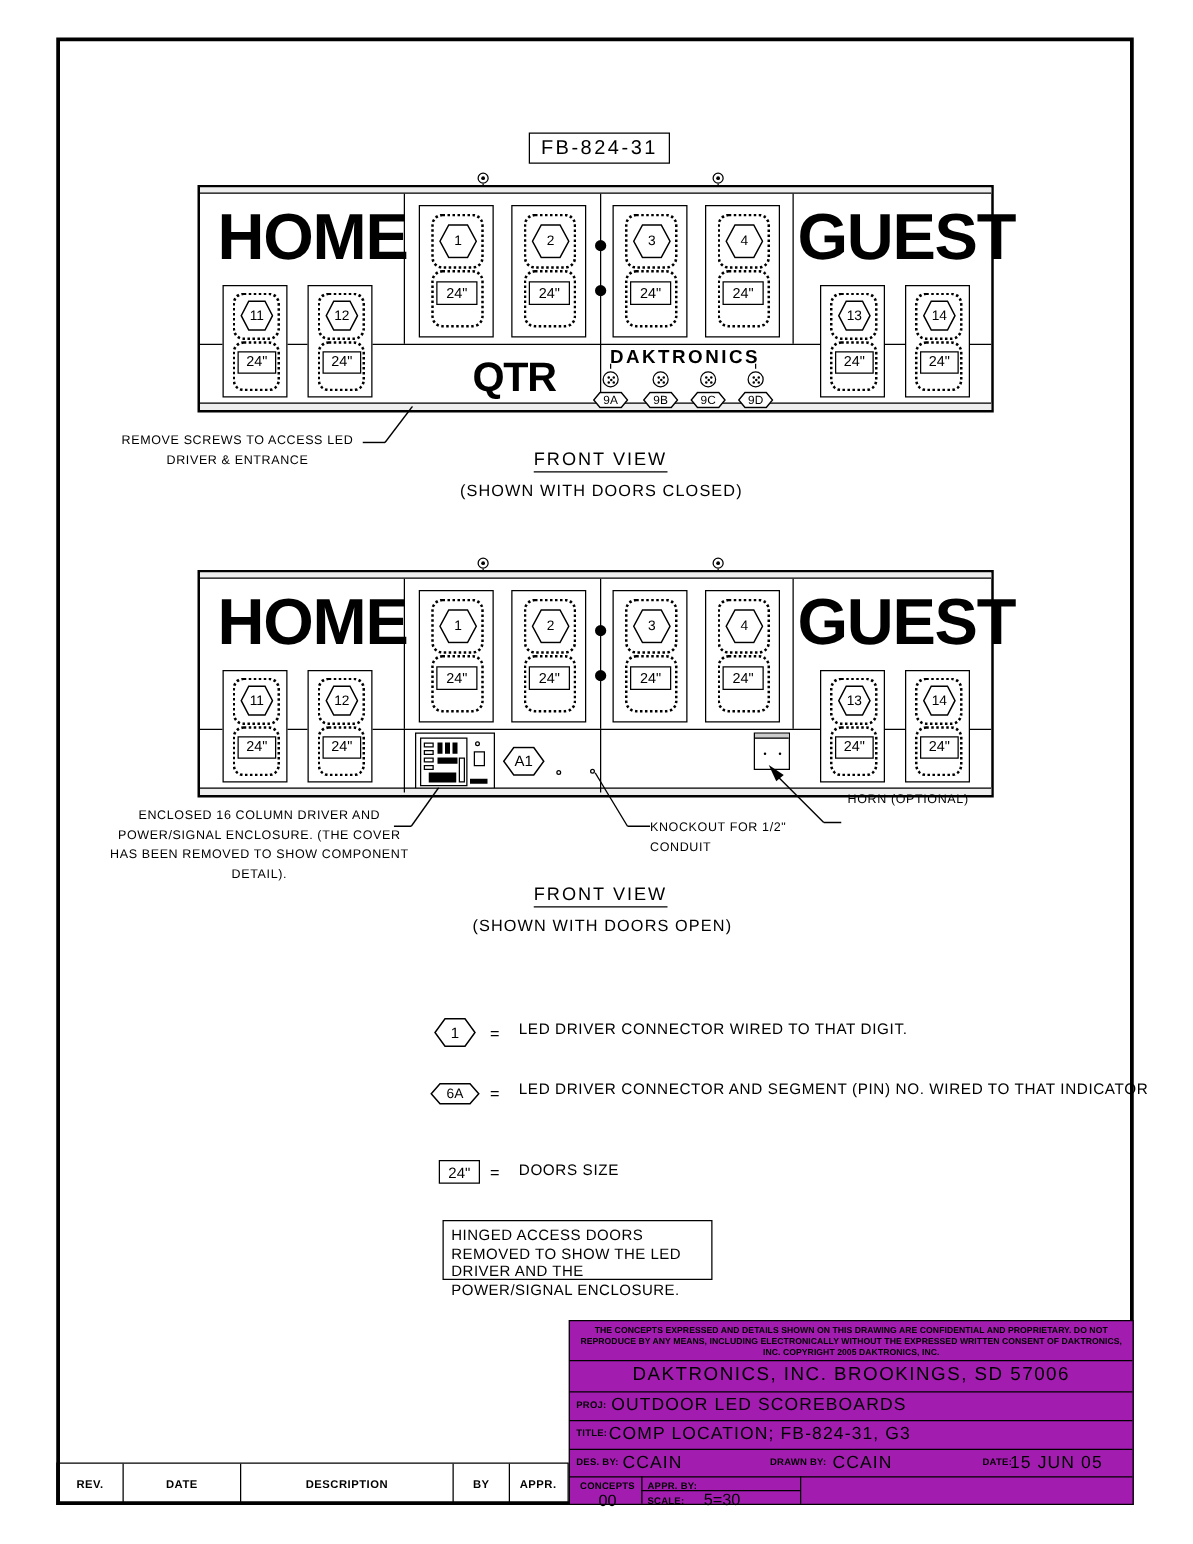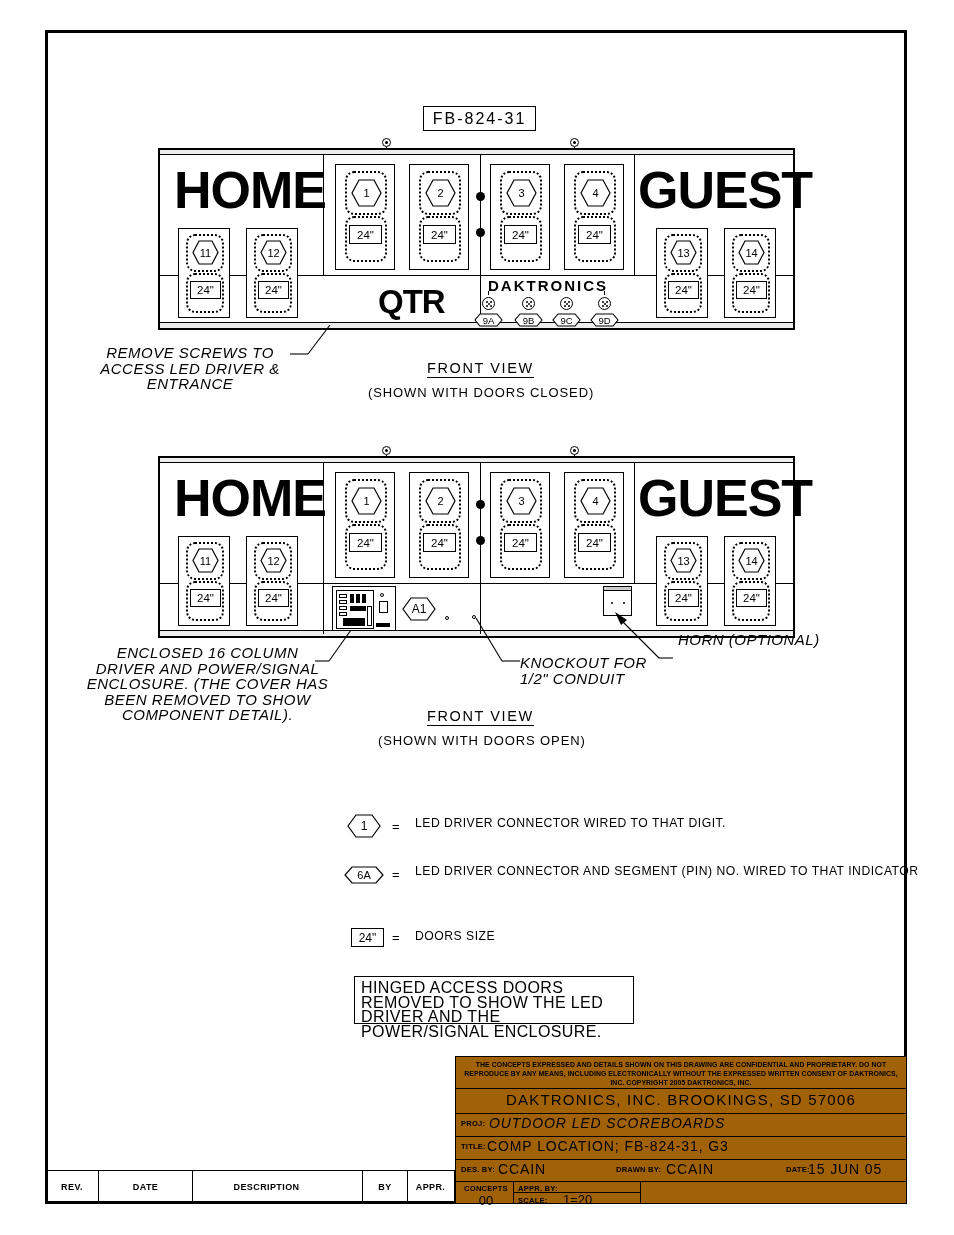--- a/index.html
+++ b/index.html
@@ -61,33 +61,33 @@
   .conn{position:absolute;width:13px;height:13px;border-radius:50%;
         border:1.6px solid #000;box-sizing:border-box;background:#fff;}
   .conn i{position:absolute;width:2.4px;height:2.4px;border-radius:50%;background:#000;}
   .conntick{position:absolute;width:1.2px;height:4px;background:#000;}
 
   
   .vcap{position:absolute;font-size:14.5px;letter-spacing:1.6px;
         border-bottom:1.3px solid #000;padding-bottom:1px;}
   .vsub{position:absolute;font-size:13px;letter-spacing:.9px;}
 
-  .note{position:absolute;font-size:15px;line-height:15.5px;letter-spacing:.5px;font-style:italic;}
+  .note{position:absolute;font-size:10px;line-height:15.5px;letter-spacing:.5px;}
 
   
   .legtxt{position:absolute;font-size:12.2px;line-height:15.5px;letter-spacing:.5px;}
   .eq{position:absolute;font-size:13px;}
 
-  #notebox{position:absolute;left:354px;top:976px;width:280px;height:48px;
+  #notebox{position:absolute;left:354px;top:976px;width:216px;height:48px;
            border:1.3px solid #000;box-sizing:border-box;padding:4px 6px;
-           font-size:16px;line-height:14.6px;letter-spacing:.4px;}
+           font-size:12px;line-height:14.6px;letter-spacing:.4px;}
 
   
   #tblock{position:absolute;left:455px;top:1056px;width:452px;height:148px;
-          border:1.6px solid #000;box-sizing:border-box;background:#a16207;}
+          border:1.6px solid #000;box-sizing:border-box;background:#a21caf;}
   .tbline{position:absolute;left:0;right:0;height:1.4px;background:#000;}
   .tbvline{position:absolute;width:1.4px;background:#000;}
   .lbl{font-size:7.6px;font-weight:bold;letter-spacing:.2px;}
   .val{font-size:14px;letter-spacing:.9px;}
   #copy{position:absolute;left:3px;right:3px;top:3px;font-size:6.9px;font-weight:bold;
         line-height:9px;text-align:center;letter-spacing:.05px;}
   #company{position:absolute;left:0;right:0;top:34px;text-align:center;
            font-size:15px;letter-spacing:1.2px;}
   #dwgno{position:absolute;font-size:24px;letter-spacing:.5px;}
 
@@ -511,21 +511,21 @@
 
 <div id="tblock">
   <div id="copy">THE CONCEPTS  EXPRESSED  AND   DETAILS SHOWN ON THIS DRAWING ARE CONFIDENTIAL AND
 PROPRIETARY.   DO NOT REPRODUCE BY ANY MEANS, INCLUDING ELECTRONICALLY WITHOUT THE
 EXPRESSED WRITTEN CONSENT OF DAKTRONICS, INC.          COPYRIGHT 2005 DAKTRONICS, INC.</div>
   <div class="tbline" style="top:31px;"></div>
   <div id="company">DAKTRONICS, INC.   BROOKINGS, SD 57006</div>
   <div class="tbline" style="top:56px;"></div>
 
   <div style="position:absolute;left:5px;top:62px;" class="lbl">PROJ:</div>
-  <div style="position:absolute;left:33px;top:58px;font-style:italic;" class="val">OUTDOOR LED SCOREBOARDS</div>
+  <div style="position:absolute;left:33px;top:58px;" class="val">OUTDOOR LED SCOREBOARDS</div>
   <div class="tbline" style="top:79px;"></div>
 
   <div style="position:absolute;left:5px;top:85px;" class="lbl">TITLE:</div>
   <div style="position:absolute;left:31px;top:81px;" class="val">COMP LOCATION; FB-824-31, G3</div>
   <div class="tbline" style="top:102px;"></div>
 
   <div style="position:absolute;left:5px;top:108px;" class="lbl">DES. BY:</div>
   <div style="position:absolute;left:42px;top:104px;" class="val">CCAIN</div>
   <div style="position:absolute;left:160px;top:108px;" class="lbl">DRAWN BY:</div>
   <div style="position:absolute;left:210px;top:104px;" class="val">CCAIN</div>
@@ -534,28 +534,28 @@
   <div class="tbline" style="top:124px;"></div>
 
   <div style="position:absolute;left:6px;top:127px;width:48px;text-align:center;" class="lbl">CONCEPTS</div>
   <div style="position:absolute;left:6px;top:136px;width:48px;text-align:center;font-size:13px;">00</div>
   <div class="tbvline" style="left:57px;top:124px;bottom:0;"></div>
 
   <div style="position:absolute;left:62px;top:127px;" class="lbl">APPR. BY:</div>
   <div style="position:absolute;left:110px;top:126px;font-size:12px;"></div>
   <div class="tbline" style="left:57px;width:127px;top:135px;"></div>
   <div style="position:absolute;left:62px;top:139px;" class="lbl">SCALE:</div>
-  <div style="position:absolute;left:107px;top:135px;font-size:13px;">1=20</div>
+  <div style="position:absolute;left:107px;top:135px;font-size:13px;">5=30</div>
   <div class="tbvline" style="left:184px;top:124px;bottom:0;"></div>
 
 </div>
 
 <div id="revstrip">
   <div class="cell" style="left:0;width:52px;">REV.</div>
   <div class="sep" style="left:52px;"></div>
   <div class="cell" style="left:53px;width:93px;">DATE</div>
   <div class="sep" style="left:146px;"></div>
-  <div class="cell" style="left:136px;width:169px;">DESCRIPTION</div>
+  <div class="cell" style="left:147px;width:169px;">DESCRIPTION</div>
   <div class="sep" style="left:316px;"></div>
   <div class="cell" style="left:317px;width:44px;">BY</div>
   <div class="sep" style="left:361px;"></div>
   <div class="cell" style="left:362px;width:45px;">APPR.</div>
 </div>
 
 </body></html>

